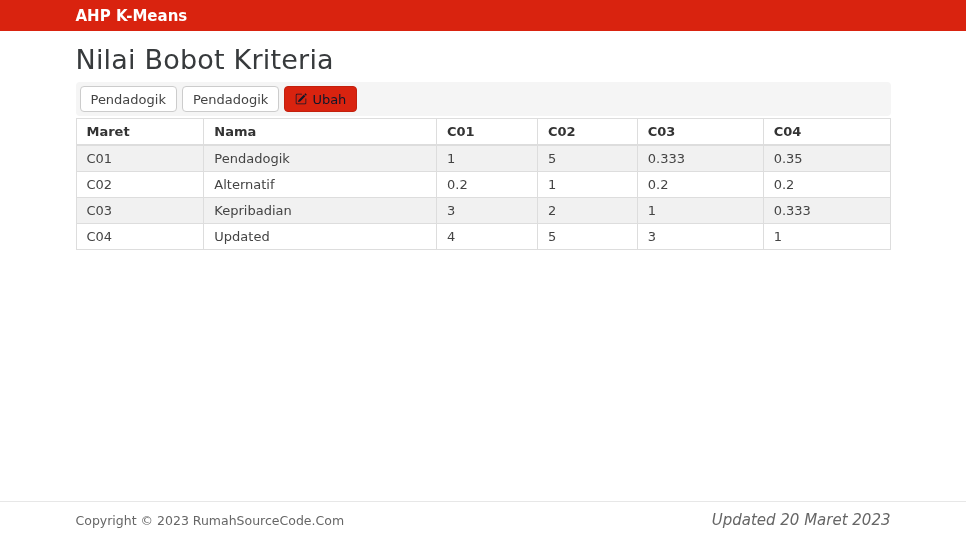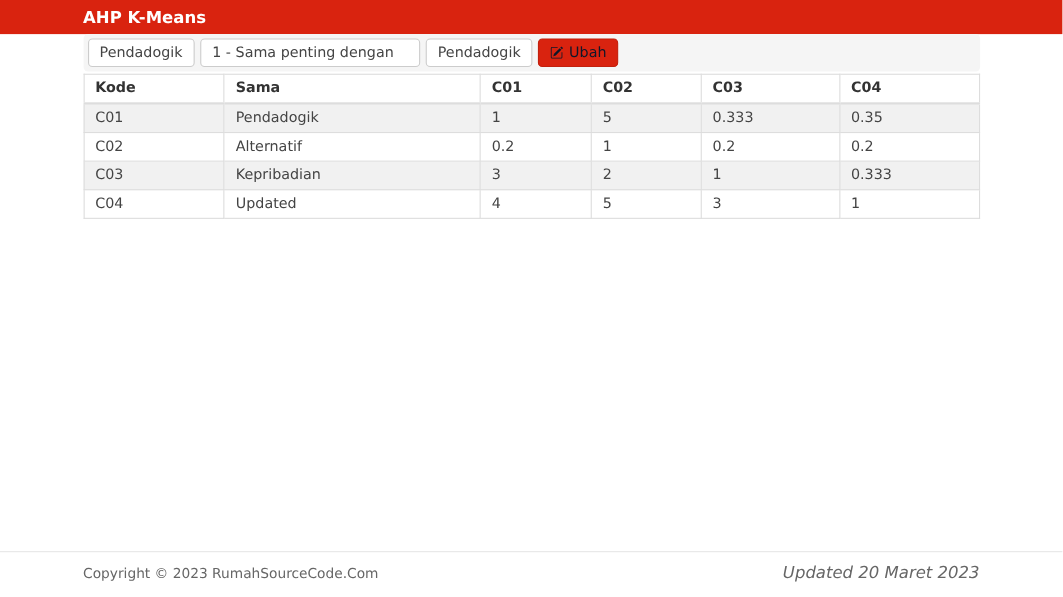--- a/index.html
+++ b/index.html
@@ -143,27 +143,25 @@
 <body>
 
 <nav class="navbar">
   <div class="container">
     <a class="brand">AHP K-Means</a>
   </div>
 </nav>
 
 <main>
   <div class="container">
+    <h1 class="page-title">Nilai Bobot Kriteria</h1>
 
     <div class="form-panel">
       <div class="select-box">
         <span>Pendadogik</span>
-      </div>
-      <div class="select-box wide">
-        <span>1 - Sama penting dengan</span>
       </div>
       <div class="select-box">
         <span>Pendadogik</span>
       </div>
       <button class="btn-ubah">
         <span style="display:flex;">
           <svg width="12" height="12" viewBox="0 0 16 16" fill="currentColor" xmlns="http://www.w3.org/2000/svg">
             <path d="M15.502 1.94a.5.5 0 0 1 0 .706L14.459 3.69l-2-2L13.502.646a.5.5 0 0 1 .707 0l1.293 1.293zm-1.75 2.456-2-2L4.939 9.21a.5.5 0 0 0-.121.196l-.805 2.414a.25.25 0 0 0 .316.316l2.414-.805a.5.5 0 0 0 .196-.12l6.813-6.814z"></path>
             <path fill-rule="evenodd" d="M1 13.5A1.5 1.5 0 0 0 2.5 15h11a1.5 1.5 0 0 0 1.5-1.5v-6a.5.5 0 0 0-1 0v6a.5.5 0 0 1-.5.5h-11a.5.5 0 0 1-.5-.5v-11a.5.5 0 0 1 .5-.5H9a.5.5 0 0 0 0-1H2.5A1.5 1.5 0 0 0 1 2.5v11z"></path>
           </svg>
@@ -176,22 +174,22 @@
       <colgroup>
         <col style="width:128px">
         <col style="width:233px">
         <col style="width:101px">
         <col style="width:100px">
         <col style="width:126px">
         <col style="width:127px">
       </colgroup>
       <thead>
           <tr id="thead-row">
-            <th>Kode</th>
-            <th>Sama</th>
+            <th>Maret</th>
+            <th>Nama</th>
             <th>C01</th>
             <th>C02</th>
             <th>C03</th>
             <th>C04</th>
           </tr>
         </thead>
       <tbody id="tbody-rows">
           <tr>
             <td>C01</td>
             <td>Pendadogik</td>

